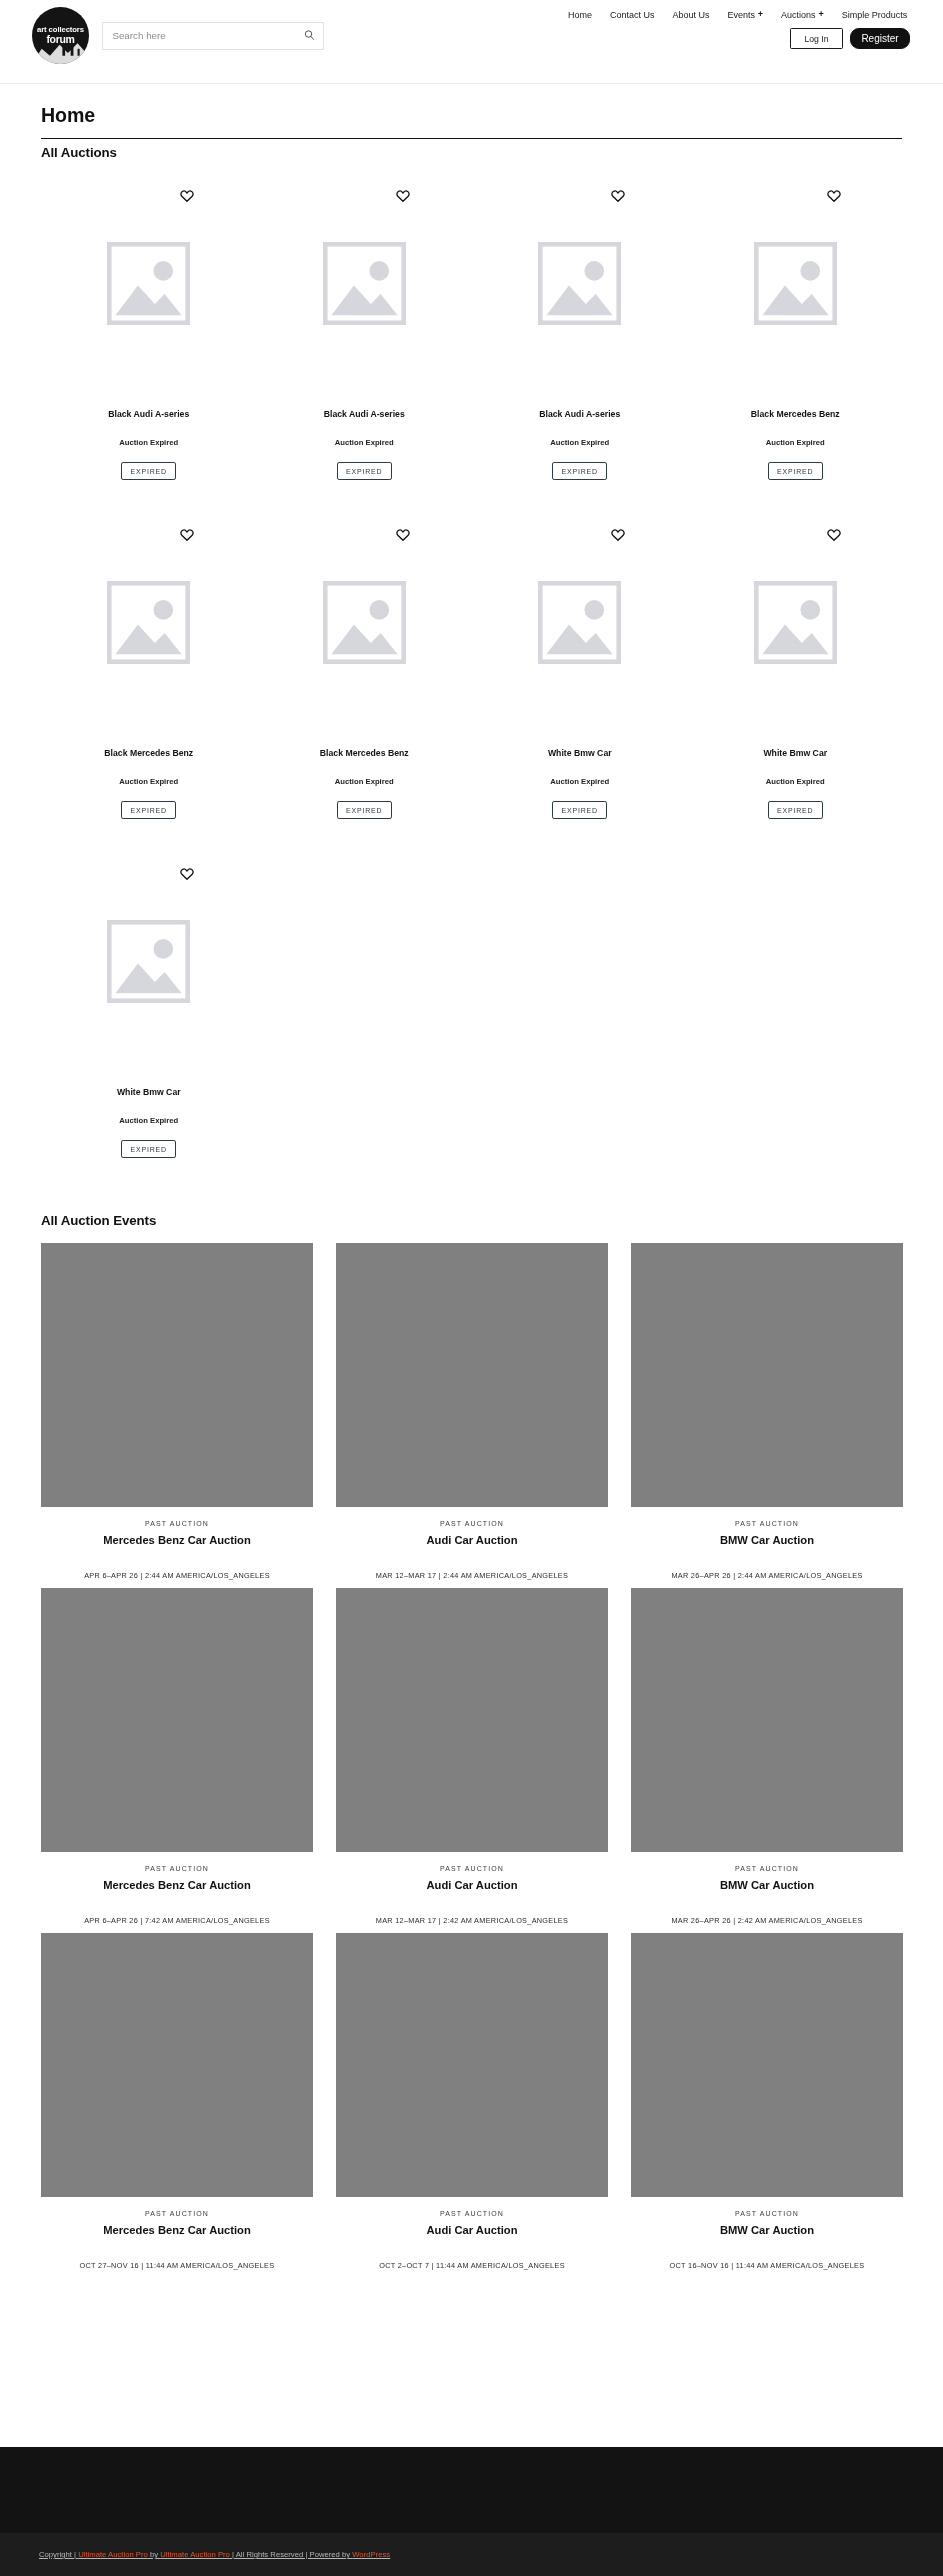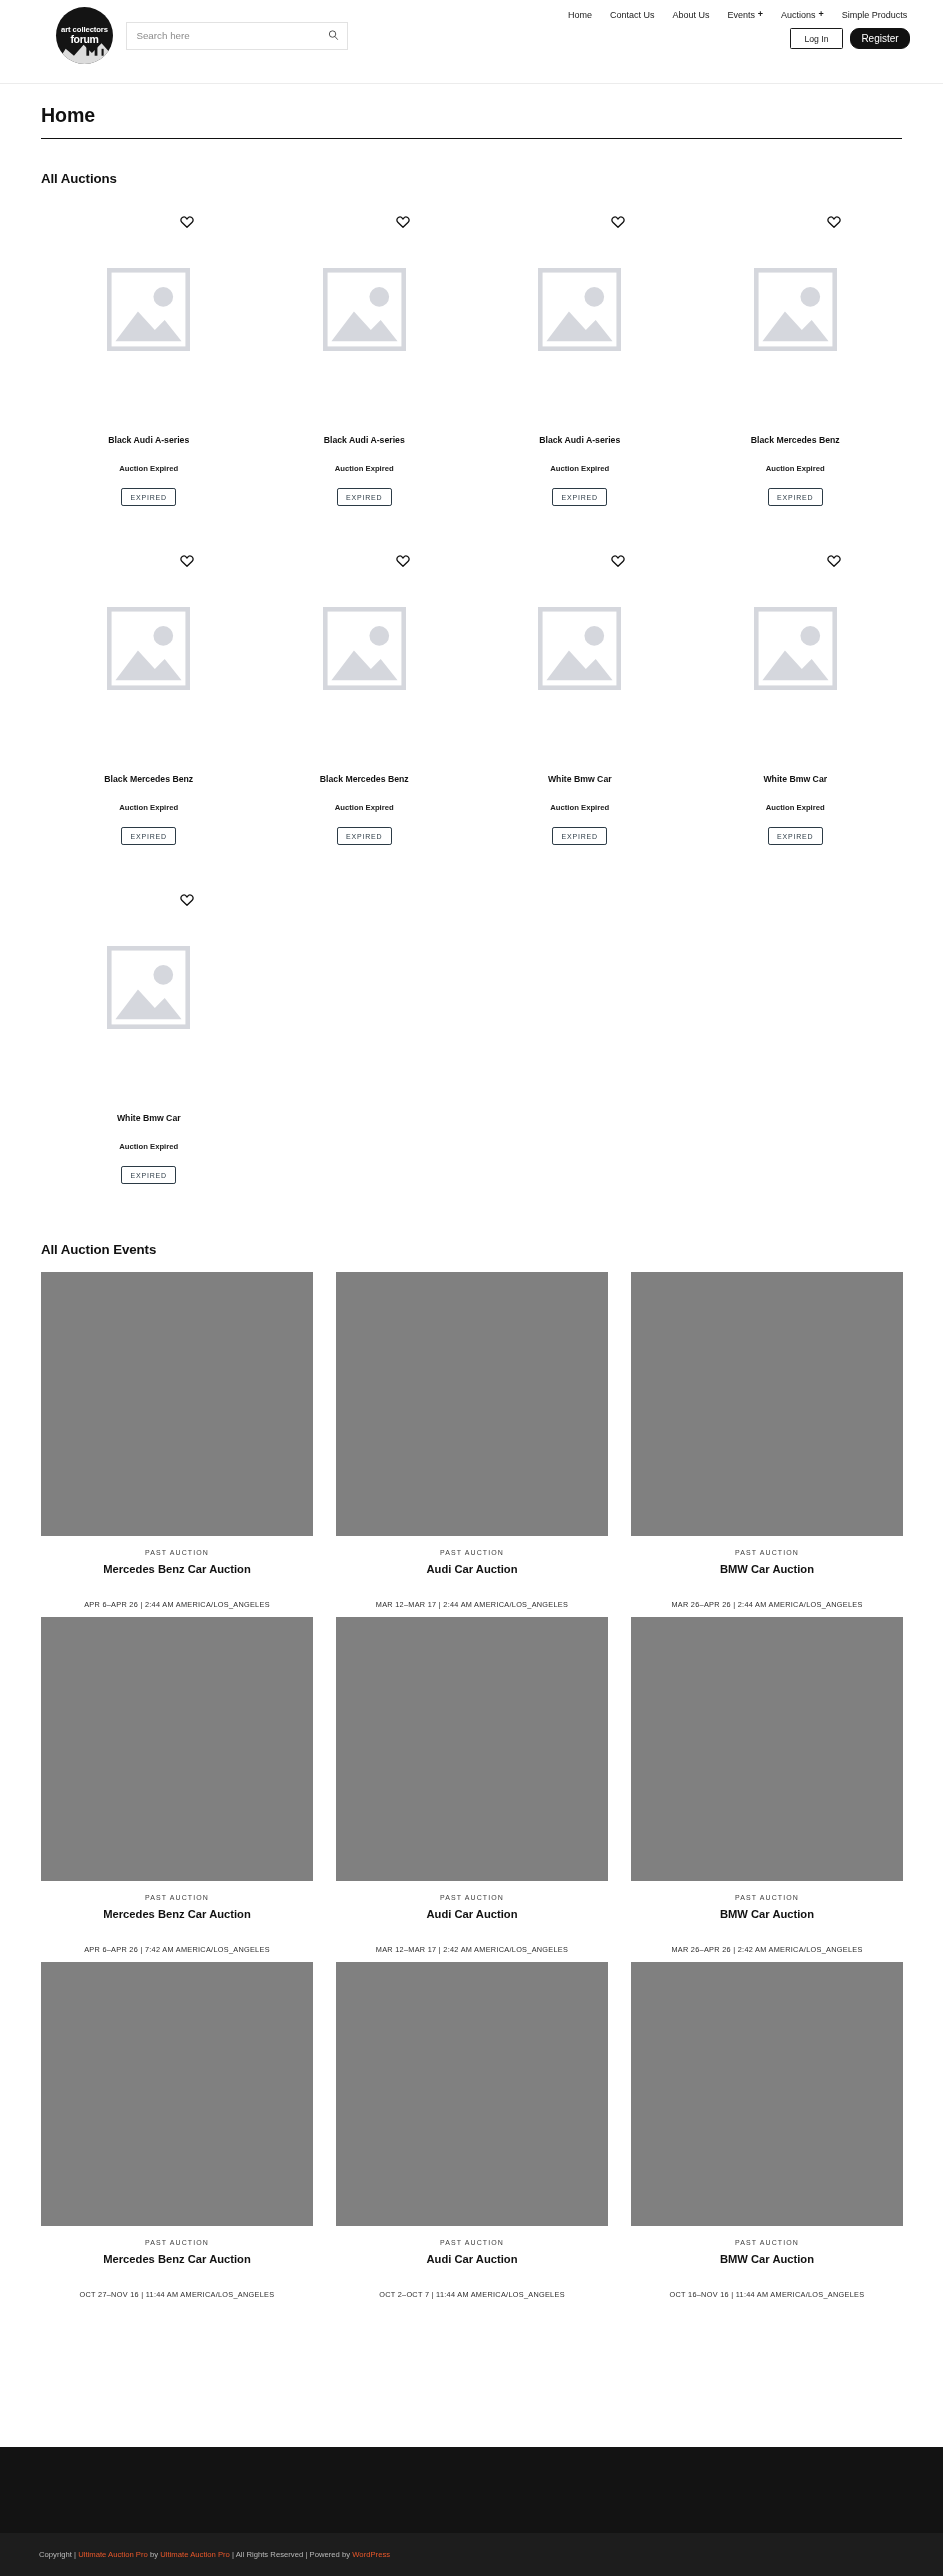--- a/index.html
+++ b/index.html
@@ -16,21 +16,21 @@
 
   
   .site-header {
     position: relative;
     height: 84px;
     background: #ffffff;
     border-bottom: 0.7px solid #ececec;
   }
   .header-left {
     position: absolute;
-    left: 56px; top: 7px;
+    left: 32px; top: 7px;
     display: flex;
     align-items: center;
     gap: 12.6px;
   }
   .logo-badge {
     width: 57px; height: 57px;
     border-radius: 50%;
     background: #141414;
     position: relative;
     overflow: hidden;
@@ -155,21 +155,21 @@
     border-bottom: 1.4px solid #111;
     width: 861px;
   }
 
   
   .content { padding: 0 41px; }
   .section-heading {
     font-size: 13.3px;
     font-weight: bold;
     color: #111;
-    margin-top: 32px;
+    margin-top: 6px;
     margin-bottom: 7px;
     letter-spacing: -0.1px;
   }
 
   
   .auction-grid {
     display: grid;
     grid-template-columns: repeat(4, 1fr);
     column-gap: 0px;
     row-gap: 0px;
@@ -278,20 +278,21 @@
     left: 0; right: 0; bottom: 0;
     height: 43px;
     background: #1d1d1d;
     display: flex;
     align-items: center;
     padding-left: 39px;
   }
   .footer-text {
     font-size: 7.7px;
     color: #b9b9b9;
+    text-decoration: underline;
   }
   .footer-link {
     color: #e8572a;
     text-decoration: none;
     cursor: pointer;
   }
 </style>
 </head>
 <body>
 

